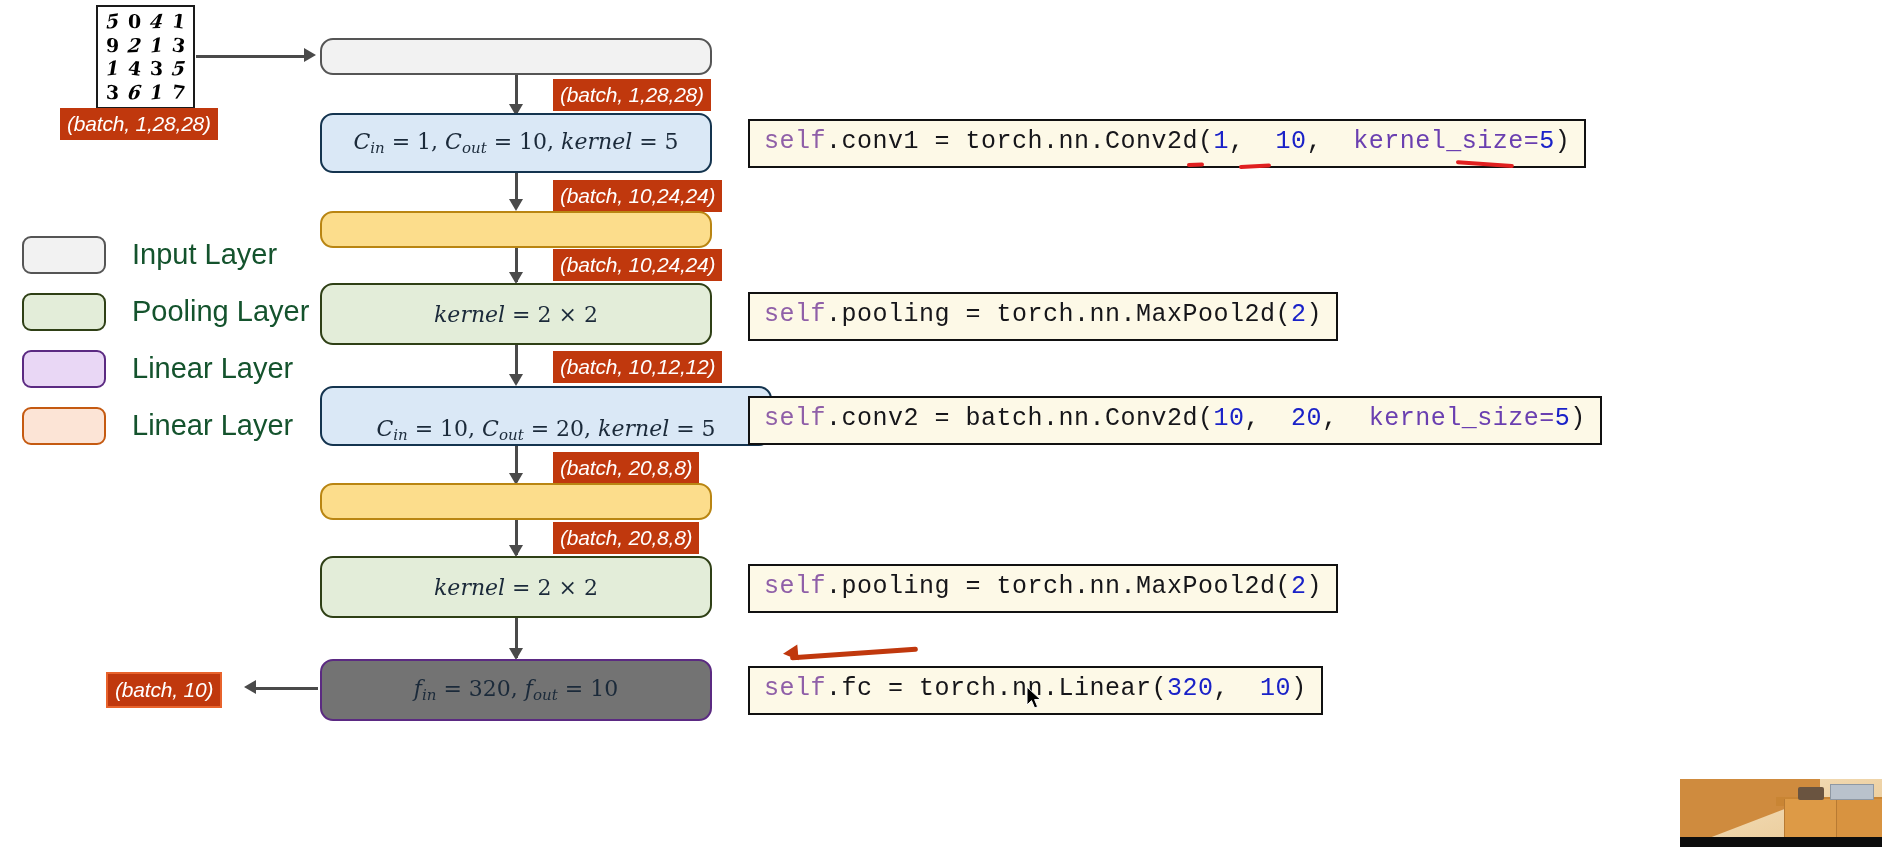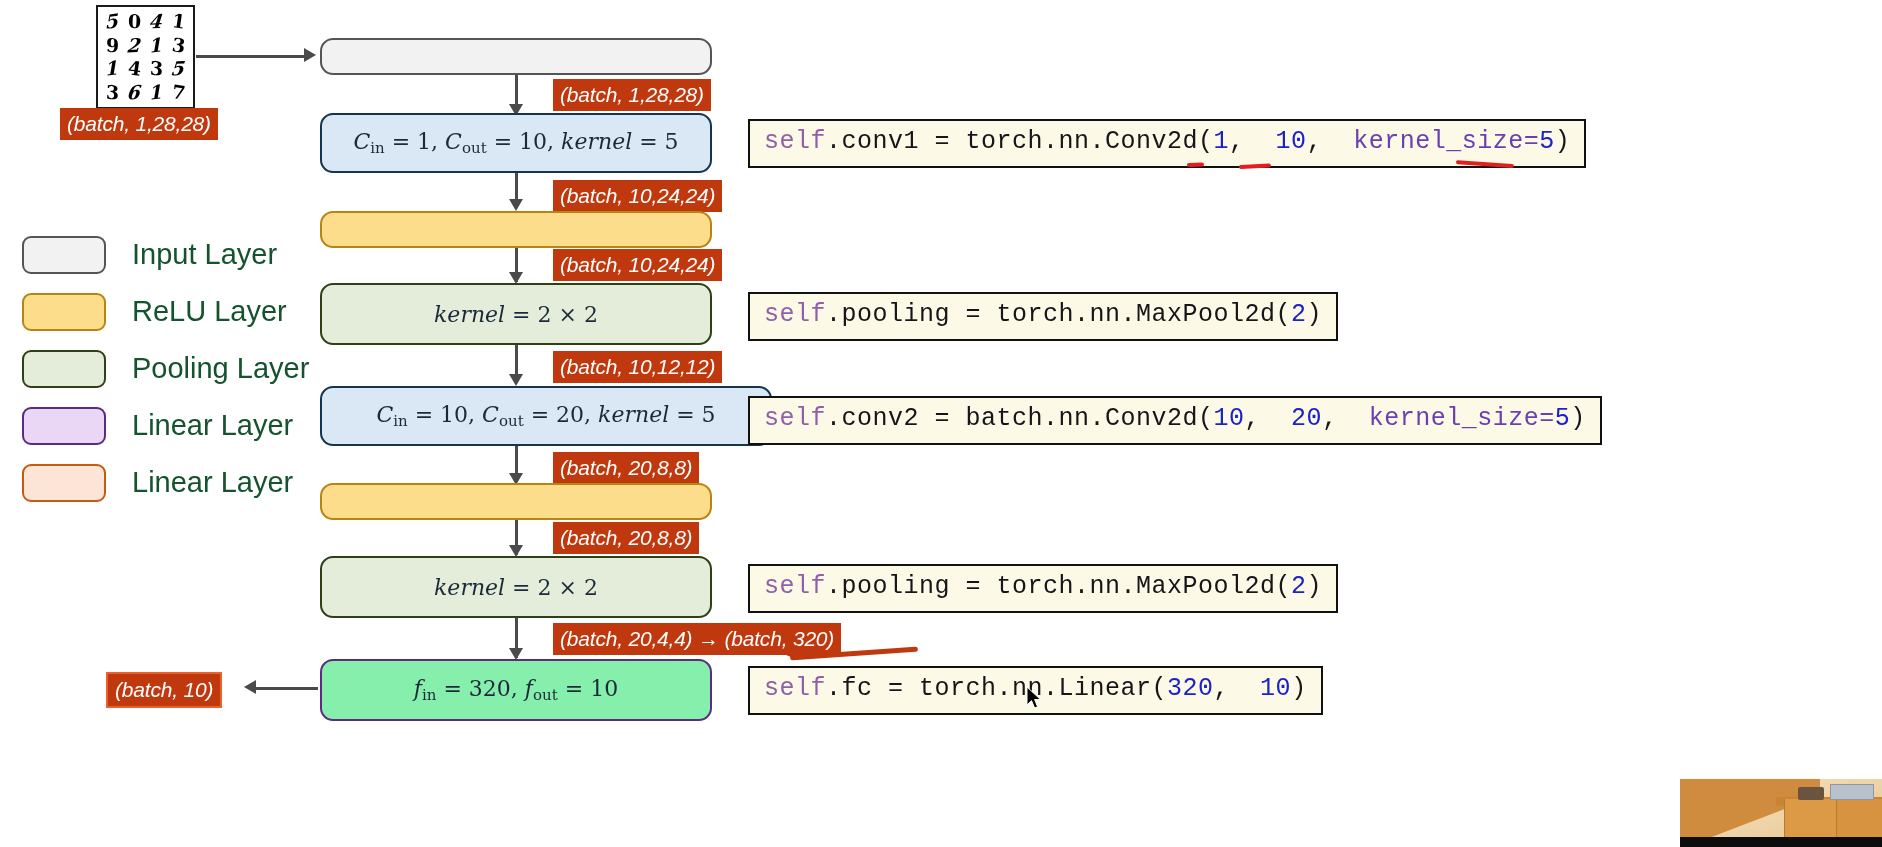--- a/index.html
+++ b/index.html
@@ -59,21 +59,21 @@
   .layer {
     position: absolute;
     border-radius: 13px;
     border: 2px solid #444;
     display: flex; align-items: center; justify-content: center;
     font-family: "DejaVu Serif", serif;
     font-size: 22px;
     color: #1b2a3a;
     white-space: nowrap;
   }
-  .sub { font-size: 15px; vertical-align: -0.25em; }
+  .sub { font-size: 15px; vertical-align: -0.25em; font-style: italic; }
 
   
   .arrow-v { position: absolute; width: 3px; background: #4a4a4a; }
   .arrow-head-down {
     position: absolute; width: 0; height: 0;
     border-left: 7px solid transparent; border-right: 7px solid transparent;
     border-top: 12px solid #4a4a4a;
   }
   .arrow-h { position: absolute; height: 3px; background: #4a4a4a; }
   .arrow-head-right {
@@ -170,24 +170,20 @@
 
   <div class="arrow-h" style="left:196px; top:55px; width:110px;"></div>
   <div class="arrow-head-right" style="left:304px; top:48px;"></div>
 
   <div class="legend">
     <div class="legend-row">
       <div class="legend-swatch" style="background:#f2f2f2;border-color:#555555;"></div>
       <div class="legend-label">Input Layer</div>
     </div>
     <div class="legend-row">
-      <div class="legend-swatch" style="background:#fcdd8c;border-color:#b98512;"></div>
-      <div class="legend-label">ReLU Layer</div>
-    </div>
-    <div class="legend-row">
       <div class="legend-swatch" style="background:#e3edd9;border-color:#2f4016;"></div>
       <div class="legend-label">Pooling Layer</div>
     </div>
     <div class="legend-row">
       <div class="legend-swatch" style="background:#e9d7f5;border-color:#5b2a82;"></div>
       <div class="legend-label">Linear Layer</div>
     </div>
     <div class="legend-row">
       <div class="legend-swatch" style="background:#fce4d6;border-color:#c55a11;"></div>
       <div class="legend-label">Linear Layer</div>
@@ -215,46 +211,45 @@
   <div class="badge" style="left:553px; top:249px;">(batch, 10,24,24)</div>
 
   <div class="layer" style="left:320px; top:283px; width:392px; height:62px; background:#e3edd9; border-color:#2f4016;">
     <span><i>kernel</i> = 2 × 2</span>
   </div>
 
   <div class="arrow-v" style="left:515px; top:345px; height:38px;"></div>
   <div class="arrow-head-down" style="left:509px; top:374px;"></div>
   <div class="badge" style="left:553px; top:351px;">(batch, 10,12,12)</div>
 
-  <div class="layer" style="left:320px; top:386px; width:452px; height:60px; background:#dae8f6; border-color:#14344f;">
+  <div class="layer" style="left:320px; top:386px; width:452px; height:60px; background:#dae8f6; border-color:#14344f;align-items:flex-end;">
     <span><i>C</i><span class="sub">in</span> = 10, <i>C</i><span class="sub">out</span> = 20, <i>kernel</i> = 5</span>
   </div>
 
   <div class="arrow-v" style="left:515px; top:446px; height:36px;"></div>
   <div class="arrow-head-down" style="left:509px; top:473px;"></div>
   <div class="badge" style="left:553px; top:452px;">(batch, 20,8,8)</div>
 
   <div class="layer" style="left:320px; top:483px; width:392px; height:37px; background:#fcdd8c; border-color:#b98512;"></div>
 
   <div class="arrow-v" style="left:515px; top:520px; height:35px;"></div>
   <div class="arrow-head-down" style="left:509px; top:545px;"></div>
   <div class="badge" style="left:553px; top:522px;">(batch, 20,8,8)</div>
 
   <div class="layer" style="left:320px; top:556px; width:392px; height:62px; background:#e3edd9; border-color:#2f4016;">
     <span><i>kernel</i> = 2 × 2</span>
   </div>
 
   <div class="arrow-v" style="left:515px; top:618px; height:40px;"></div>
   <div class="arrow-head-down" style="left:509px; top:648px;"></div>
-  <div class="badge" style="left:553px; top:623px;">(batch, 20,4,4) → (batch, 320)</div>
 
   <div class="redline" style="left:790px; top:651px; width:128px; transform: rotate(-4deg);"></div>
   <div class="redhead" style="left:783px; top:645px; transform: rotate(175deg);"></div>
 
-  <div class="layer" style="left:320px; top:659px; width:392px; height:62px; background:#86efac; border-color:#5b2a82;">
+  <div class="layer" style="left:320px; top:659px; width:392px; height:62px; background:#737373; border-color:#5b2a82;">
     <span><i>f</i><span class="sub">in</span> = 320, <i>f</i><span class="sub">out</span> = 10</span>
   </div>
 
   <div class="arrow-h" style="left:252px; top:687px; width:66px;"></div>
   <div class="arrow-head-left" style="left:244px; top:680px;"></div>
   <div class="badge outlined" style="left:106px; top:672px;">(batch, 10)</div>
 
   <div class="codebox" style="left:748px; top:119px;">
     <span class="tok-self">self</span><span class="tok-plain">.conv1 = torch.nn.Conv2d(</span><span class="tok-num">1</span><span class="tok-plain">,&nbsp; </span><span class="tok-num">10</span><span class="tok-plain">,&nbsp; </span><span class="tok-kw">kernel_size=</span><span class="tok-num">5</span><span class="tok-plain">)</span>
   </div>

